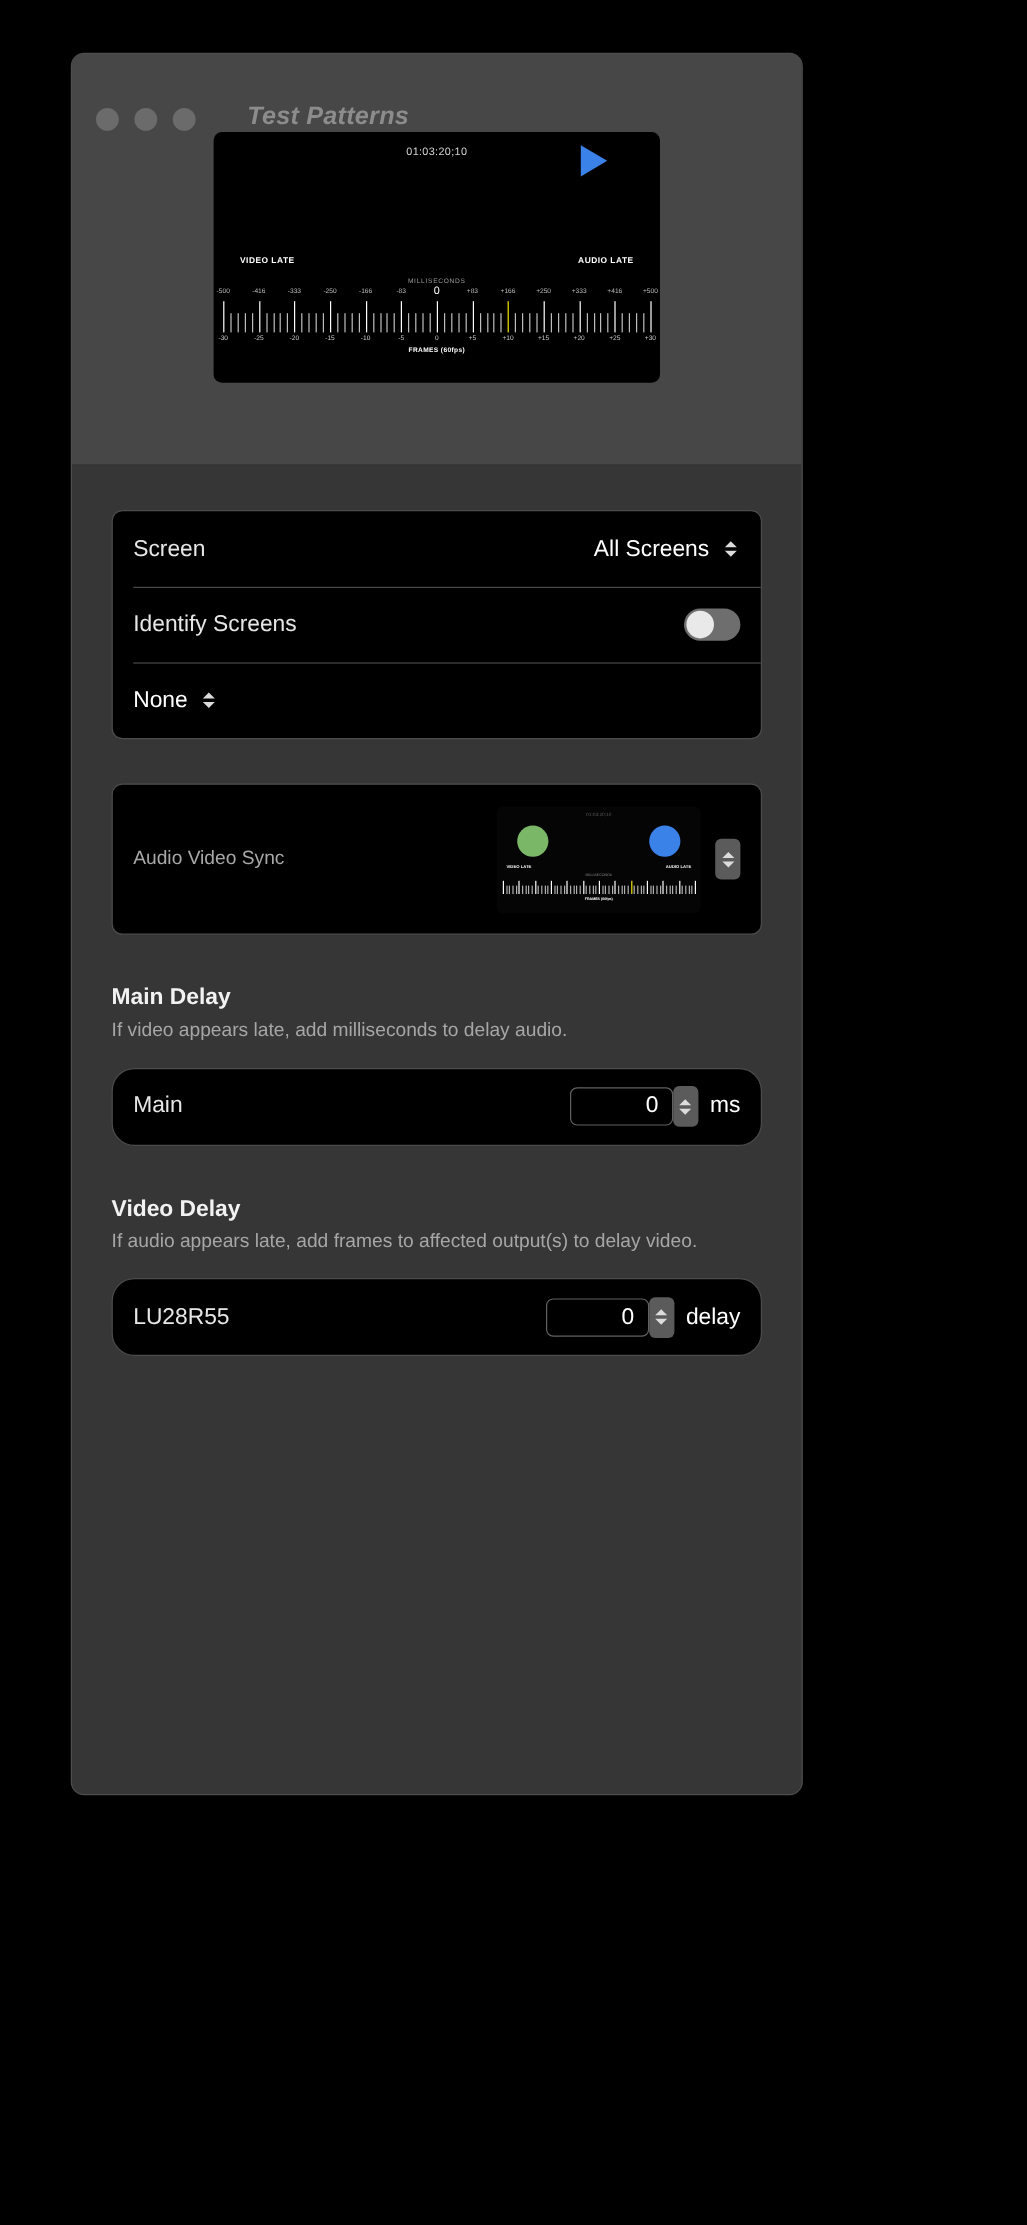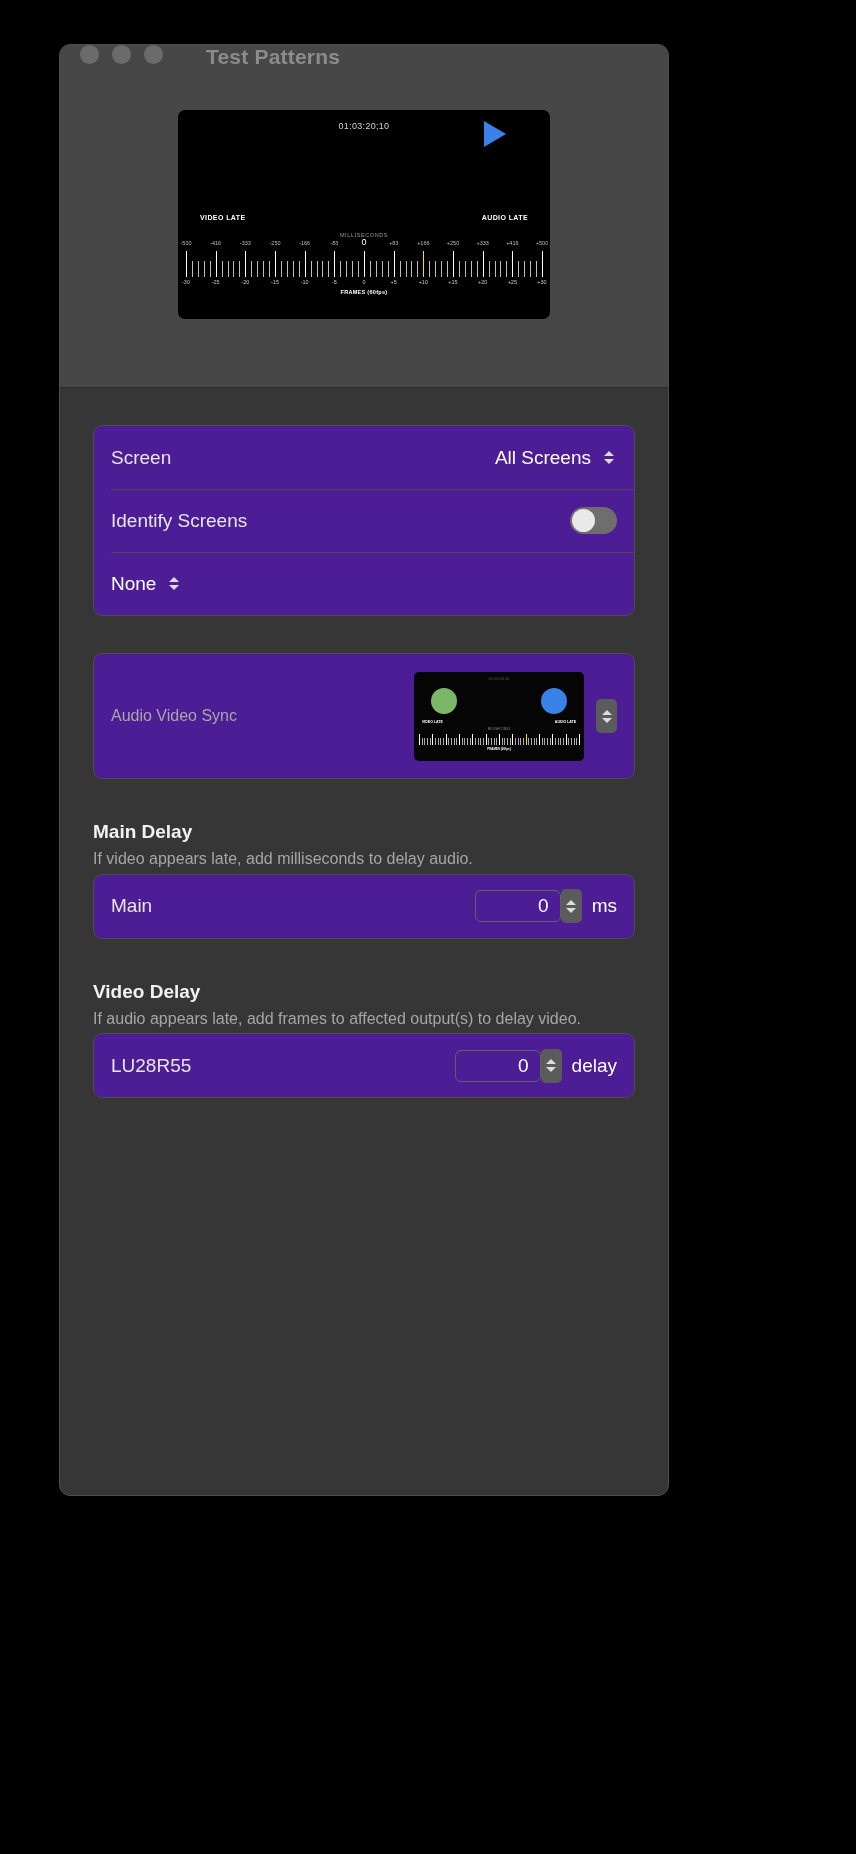--- a/index.html
+++ b/index.html
@@ -22,22 +22,23 @@
   .topsection {
     background: #474747;
     padding: 0;
     height: 343px;
     position: relative;
     border-bottom: 1px solid #2f2f2f;
   }
   .titlebar {
     height: 64px;
     display: flex;
-    align-items: flex-start;
+    align-items: flex-end;
     padding-left: 20px;
+    font-style: italic;
   }
   .lights { display: flex; gap: 13px; }
   .light { width: 19px; height: 19px; border-radius: 50%; background: #6b6b6b; }
   .wtitle {
     margin-left: 43px;
     font-size: 21px;
     font-weight: bold;
     color: #8c8c8c;
     letter-spacing: 0.2px;
   }
@@ -112,21 +113,21 @@
     width: 372px; height: 36px;
     background: #898989;
     border-radius: 7px;
     color: #fff; font-size: 19px;
     display: flex; align-items: center; justify-content: center;
     border: none; cursor: default;
   }
   
   .body { padding: 0 33px; }
   .card {
-    background: #4c1d95;
+    background: #000000;
     border: 1px solid #4c4c4c;
     border-radius: 9px;
     margin-top: 37px;
   }
   .row {
     display: flex; align-items: center;
     padding: 0 17px;
     height: 63px;
     position: relative;
   }
@@ -207,21 +208,21 @@
   }
   
   .sect { margin-top: 42px; }
   .sect h3 {
     font-size: 19px; font-weight: bold; color: #f2f2f2;
     margin-bottom: 5px;
   }
   .sect p {
     font-size: 16px; color: #a6a6a6; line-height: 1.35;
   }
-  .sect .card { margin-top: 4px; }
+  .sect .card { margin-top: 20px; border-radius: 19px; }
   
   .numfield {
     width: 86px; height: 32px;
     border: 1px solid #616161;
     border-radius: 6px;
     display: flex; align-items: center; justify-content: flex-end;
     padding-right: 11px;
     font-size: 19px; color: #fff;
     background: transparent;
   }

